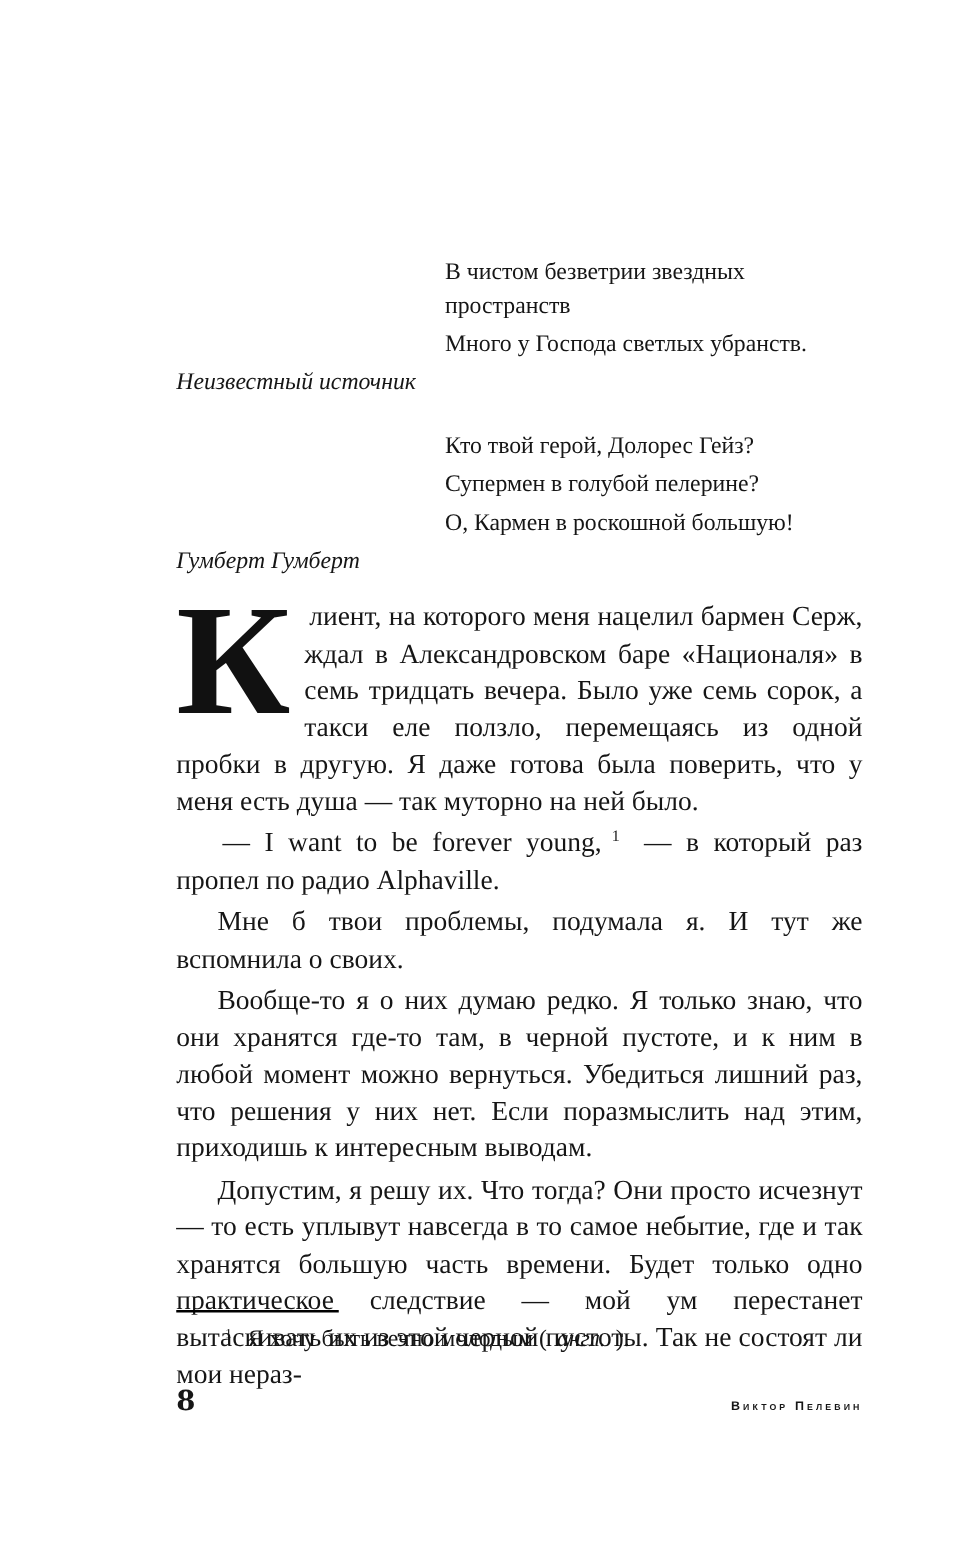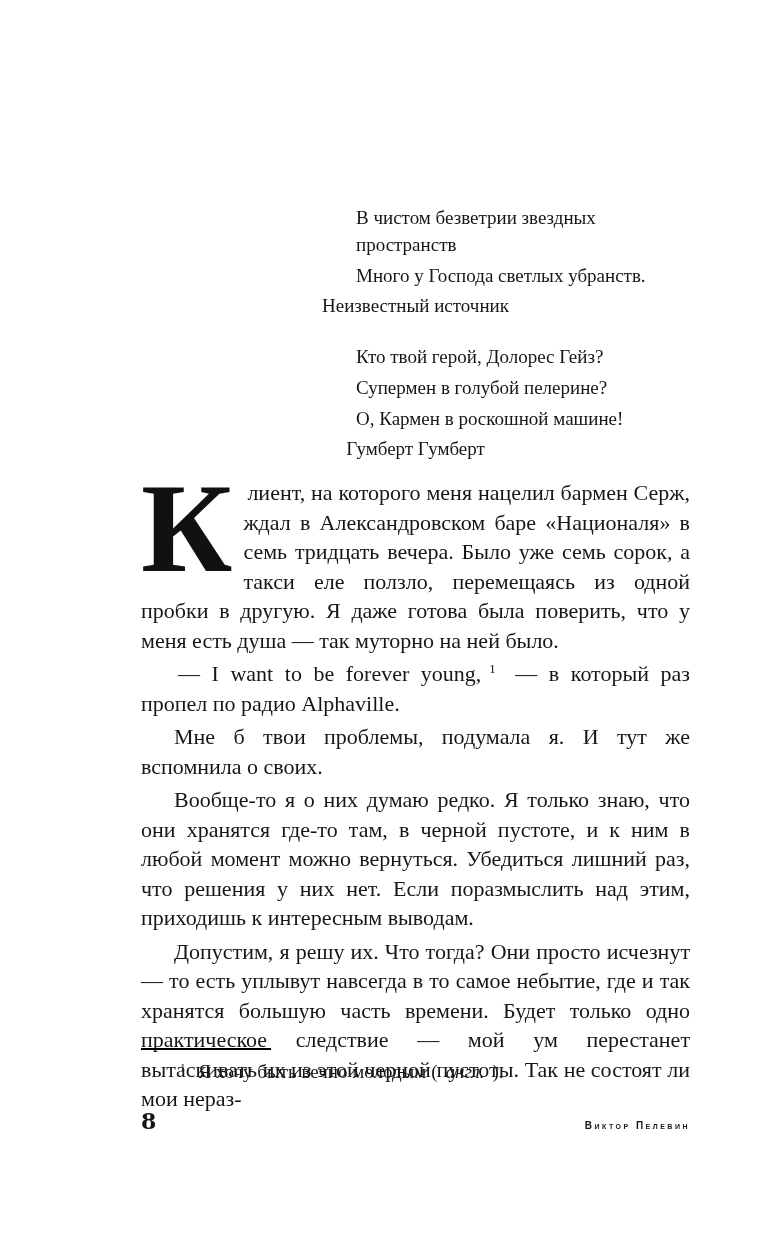--- a/index.html
+++ b/index.html
@@ -17,21 +17,22 @@
   }
 
   
   .epigraph { margin-bottom: 24px; }
   .epigraph-lines {
     margin-left: 215px;
     font-size: 19px;
     line-height: 27px;
   }
   .attribution {
-    text-align: center;
+    text-align: left;
+    font-style: italic;
     font-size: 19px;
     line-height: 26px;
     margin-top: 4px;
   }
   .epigraph.second { margin-bottom: 0; }
 
   
   .body-text {
     margin-top: 16px;
     font-size: 22px;
@@ -108,21 +109,21 @@
       <div>В чистом безветрии звездных пространств</div>
       <div>Много у Господа светлых убранств.</div>
     </div>
     <div class="attribution">Неизвестный источник</div>
   </div>
 
   <div class="epigraph second">
     <div class="epigraph-lines">
       <div>Кто твой герой, Долорес Гейз?</div>
       <div>Супермен в голубой пелерине?</div>
-      <div>О, Кармен в роскошной машине!</div>
+      <div>О, Кармен в роскошной большую!</div>
     </div>
     <div class="attribution">Гумберт Гумберт</div>
   </div>
 
   <div class="body-text">
     <p class="para first"><span class="dropcap">К</span><span>лиент, на которого меня нацелил бармен Серж, ждал в Александровском баре «Националя» в семь тридцать вечера. Было уже семь сорок, а такси еле ползло, перемещаясь из одной пробки в другую. Я даже готова была поверить, что у меня есть душа — так муторно на ней было.</span></p>
     <p class="para"><span>— I want to be forever young,</span><span class="sup">1</span><span> — в который раз пропел по радио Alphaville.</span></p>
     <p class="para">Мне б твои проблемы, подумала я. И тут же вспомнила о своих.</p>
     <p class="para">Вообще-то я о них думаю редко. Я только знаю, что они хранятся где-то там, в черной пустоте, и к ним в любой момент можно вернуться. Убедиться лишний раз, что решения у них нет. Если поразмыслить над этим, приходишь к интересным выводам.</p>
     <p class="para">Допустим, я решу их. Что тогда? Они просто исчезнут — то есть уплывут навсегда в то самое небытие, где и так хранятся большую часть времени. Будет только одно практическое следствие — мой ум перестанет вытаскивать их из этой черной пустоты. Так не состоят ли мои нераз-</p>

